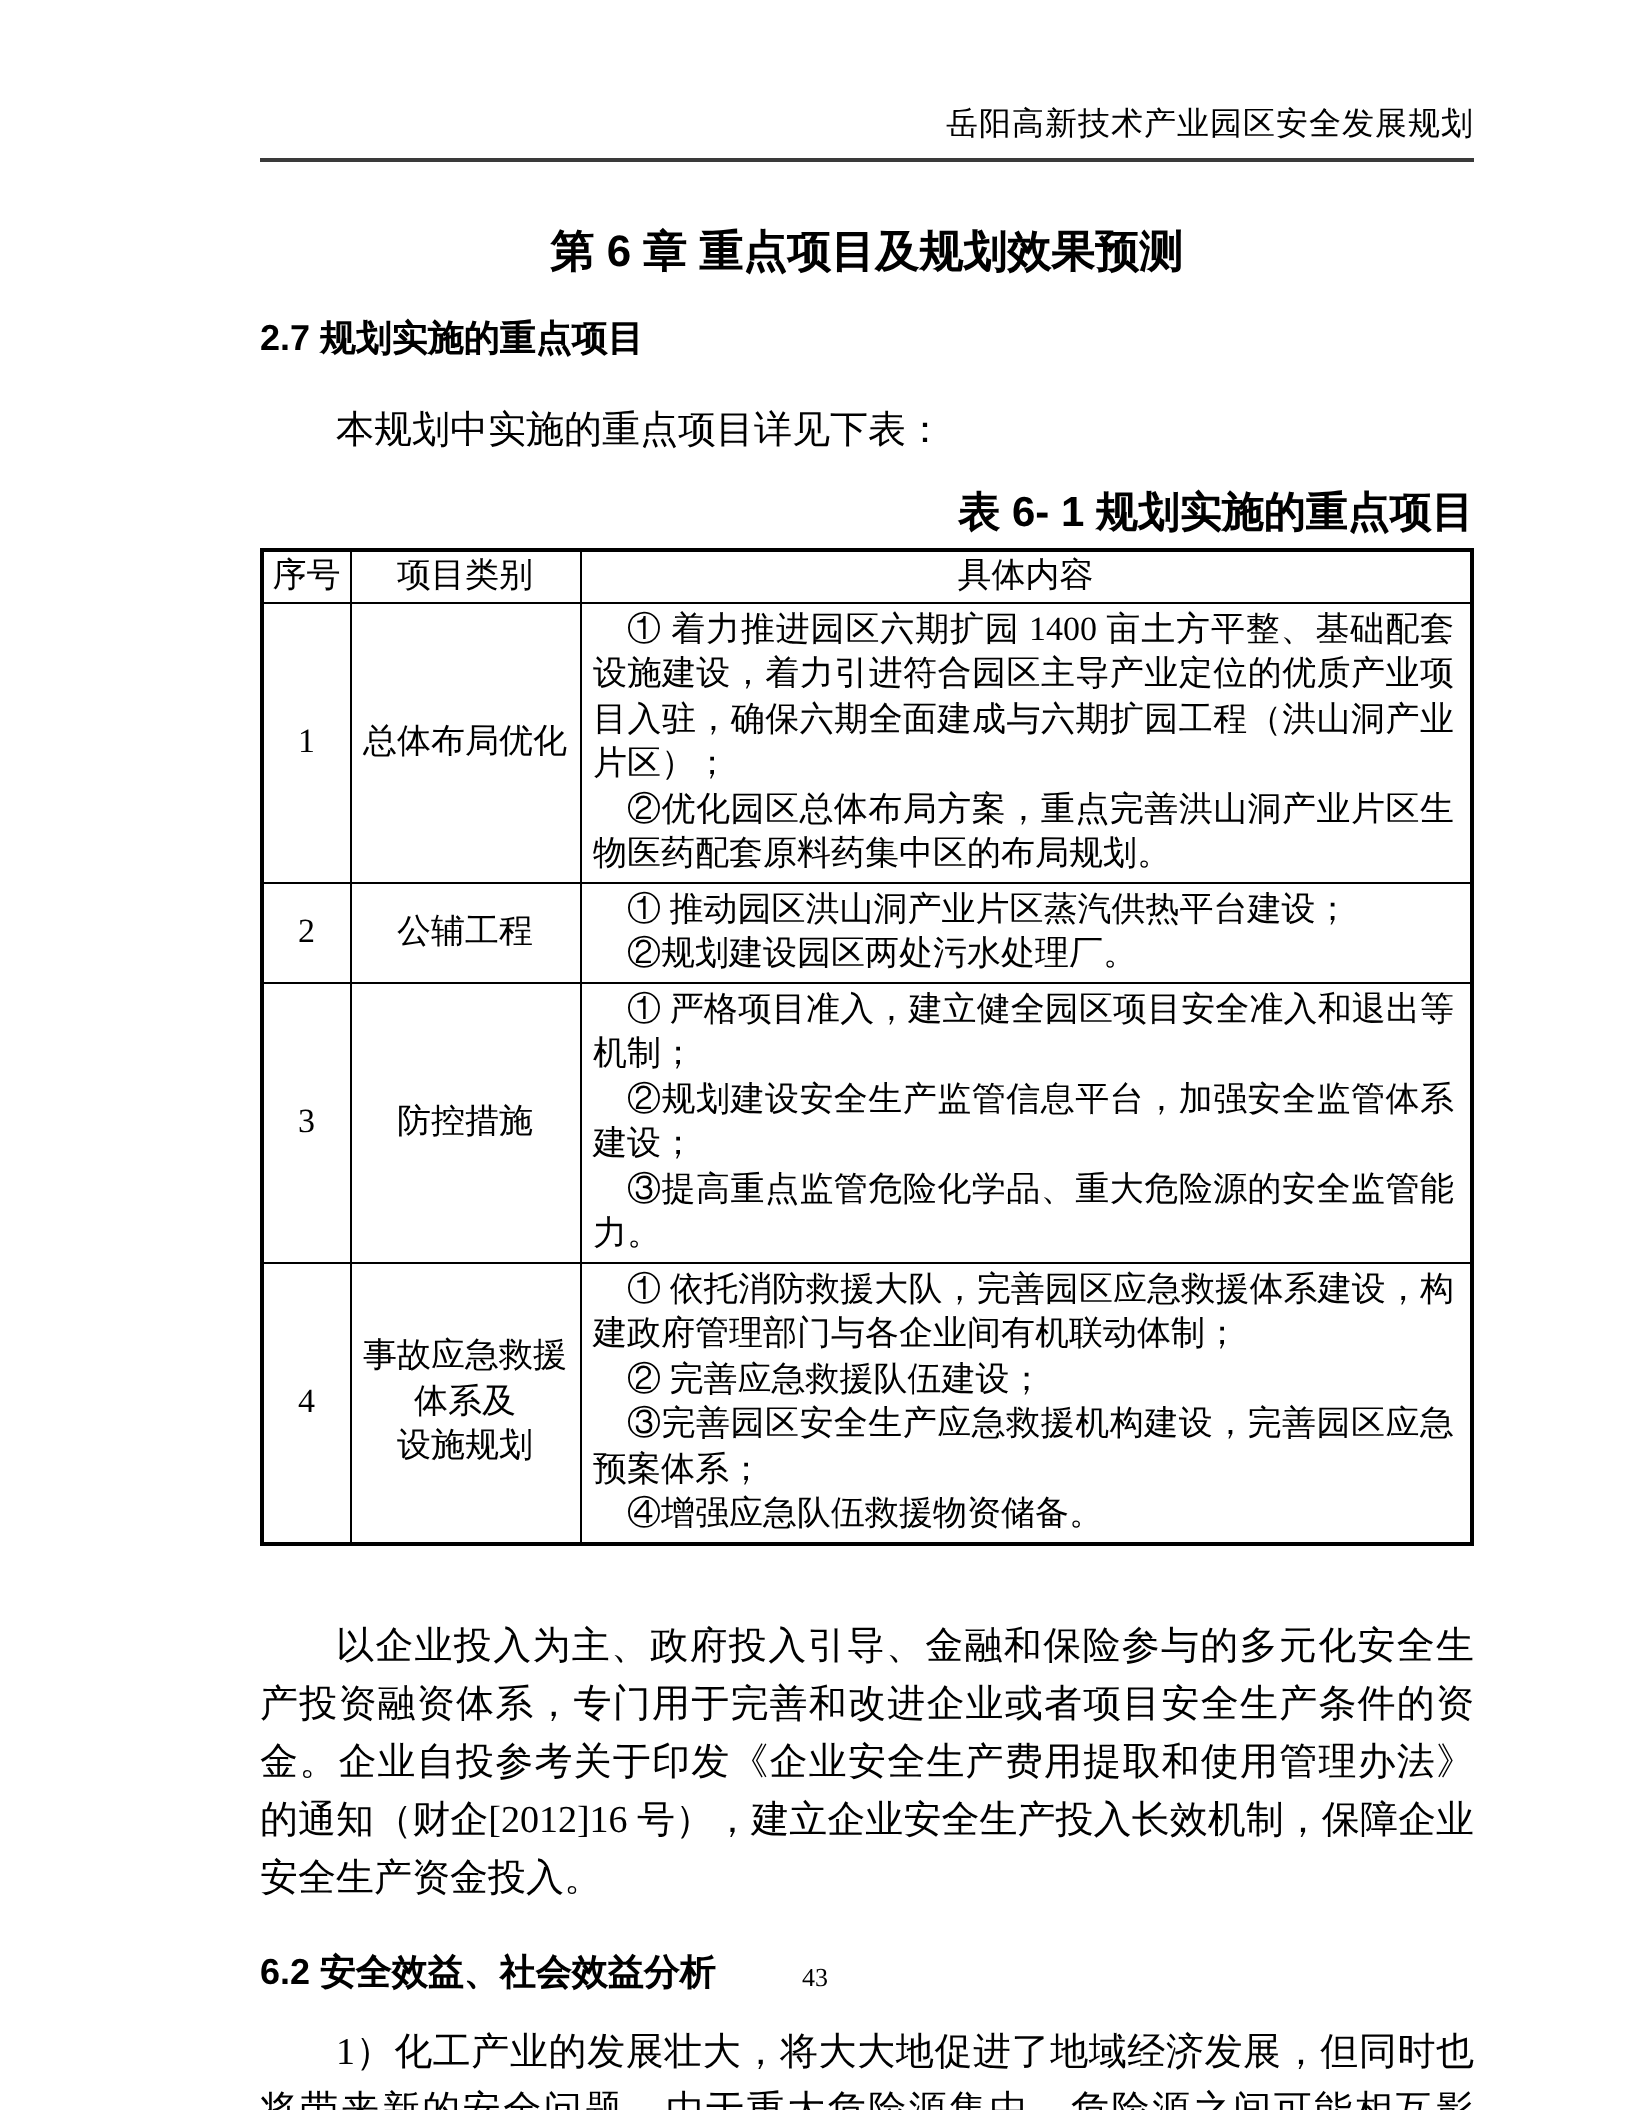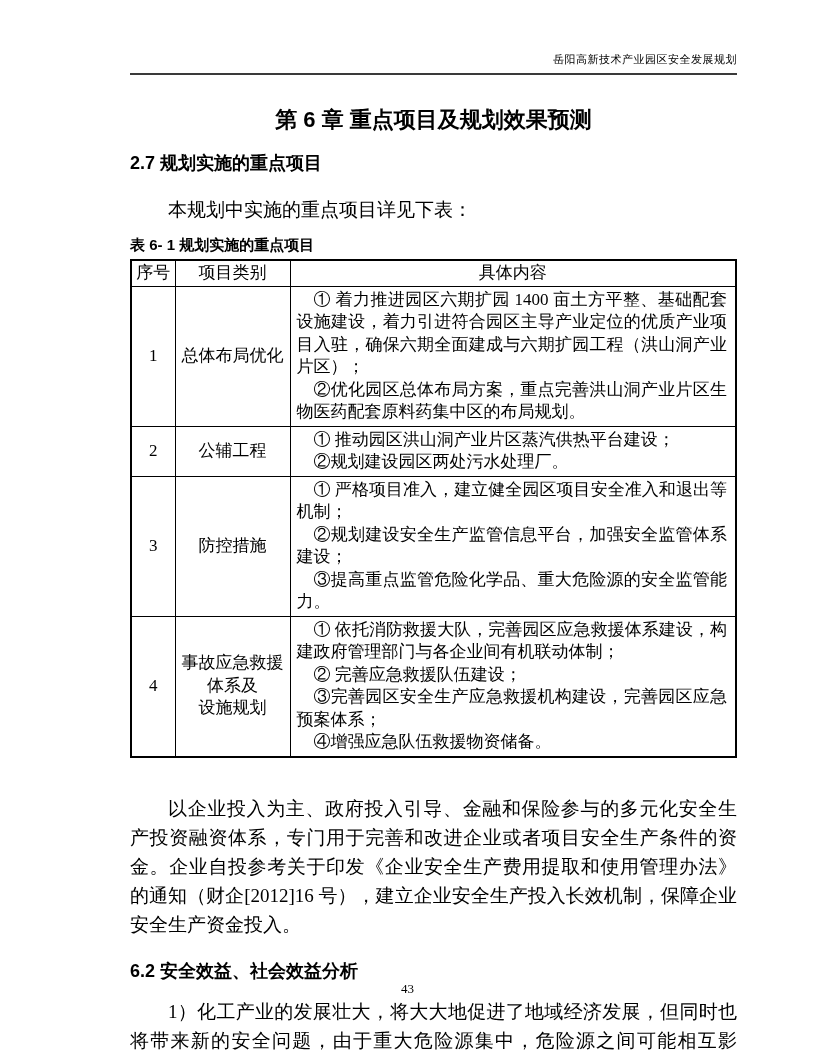--- a/index.html
+++ b/index.html
@@ -19,21 +19,21 @@
   }
   .content {
     padding-left: 130px;
     padding-right: 78px;
   }
   .header-wrap {
     padding-top: 52px;
   }
   .page-header {
     text-align: right;
-    font-size: 11px;
+    font-size: 16px;
     letter-spacing: 0.5px;
     padding-bottom: 6px;
     border-bottom: 2px solid #3a3a3a;
   }
   .chapter-title {
     margin-top: 30px;
     margin-bottom: 16px;
     text-align: center;
     font-family: "Liberation Sans", "DejaVu Sans", sans-serif;
     font-size: 22px;
@@ -45,23 +45,23 @@
     font-weight: bold;
   }
   .heading-61 { margin-top: 0; margin-bottom: 20px; }
   .intro-para {
     font-size: 19px;
     line-height: 29px;
     text-indent: 2em;
     margin-bottom: 12px;
   }
   .table-caption {
-    text-align: left;
+    text-align: right;
     font-family: "Liberation Sans", "DejaVu Sans", sans-serif;
-    font-size: 15px;
+    font-size: 21px;
     font-weight: bold;
     margin-bottom: 4px;
   }
   table.projects {
     width: 100%;
     border-collapse: collapse;
     border: 2px solid #000;
     font-size: 17px;
     line-height: 22.5px;
   }

